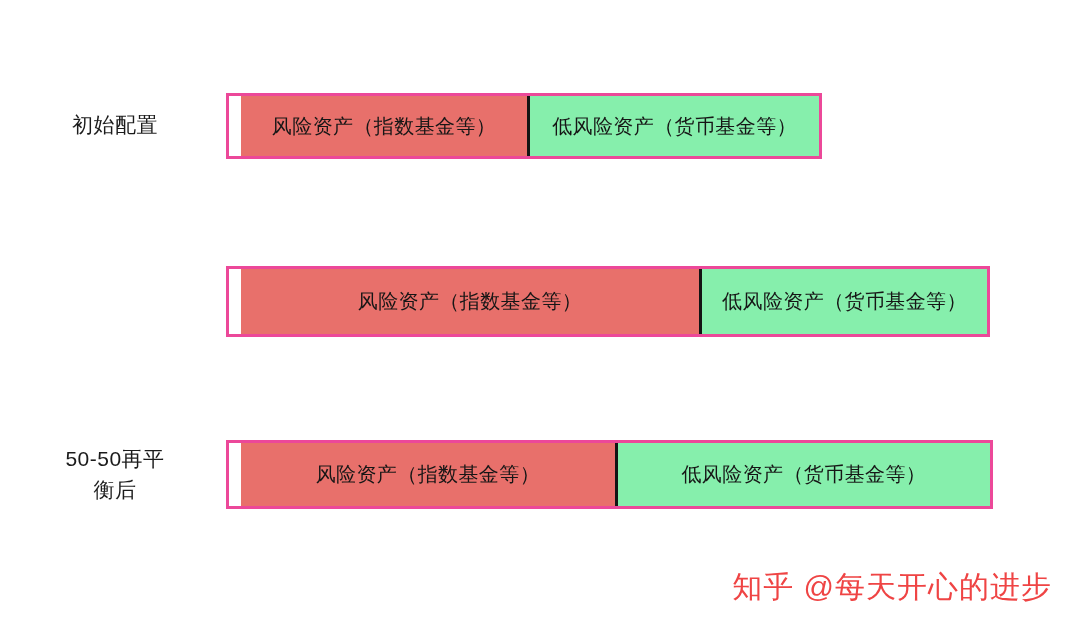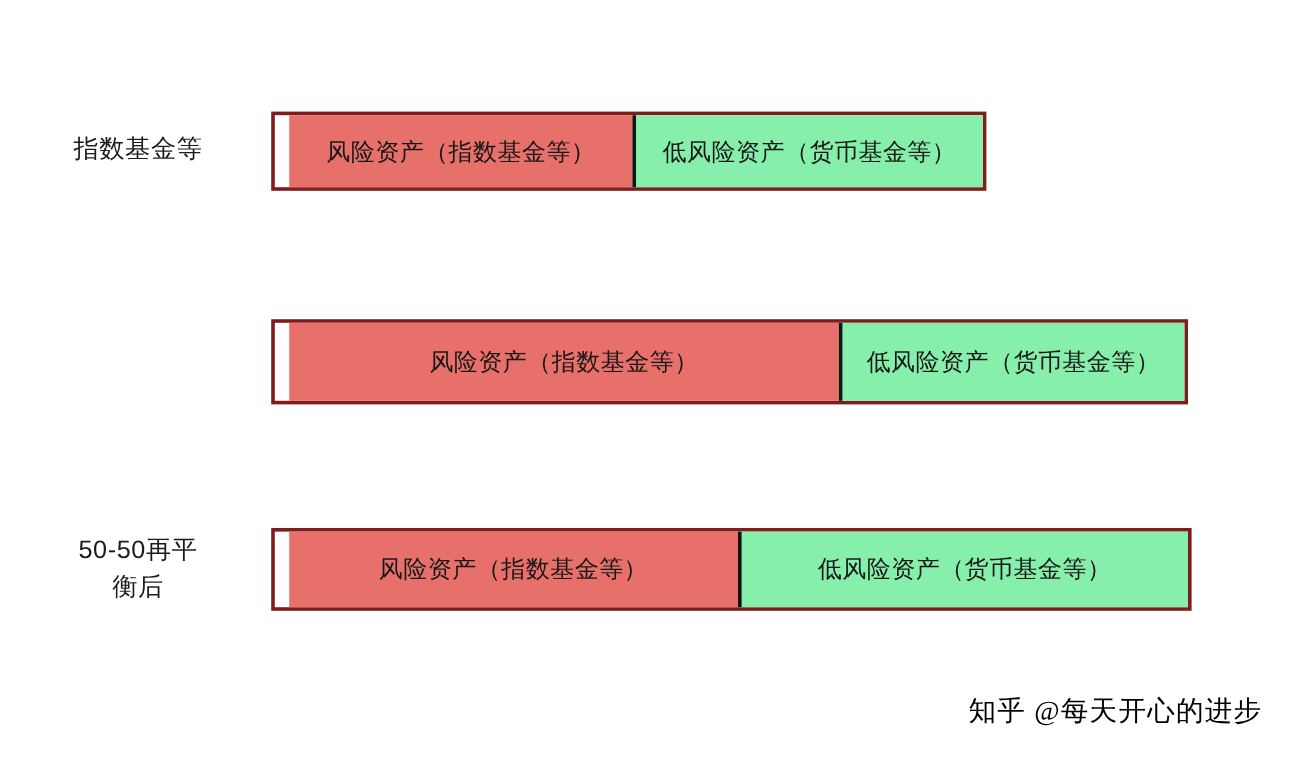--- a/index.html
+++ b/index.html
@@ -38,21 +38,21 @@
     line-height: 31px;
     letter-spacing: 0.5px;
     white-space: pre-line;
     font-family: "Liberation Sans", "DejaVu Sans", sans-serif;
   }
 
   .bar {
     position: absolute;
     display: flex;
     box-sizing: border-box;
-    border: 3px solid #7f1d1d;
+    border: 3px solid #ec4899;
     padding-left: 12px;
   }
 
   .seg {
     box-sizing: border-box;
     display: flex;
     align-items: center;
     justify-content: center;
     font-size: 20px;
     color: #161616;
@@ -82,35 +82,35 @@
 
   #row-3 { top: 440px; height: 69px; }
   #row-3 .row-label { top: 3px; }
   #row-3 .bar { left: 226px; top: 0; width: 767px; height: 69px; }
 
   
   #watermark {
     position: absolute;
     right: 28px;
     bottom: 26px;
-    font-size: 23px;
-    color: #000000;
+    font-size: 30px;
+    color: #ef4444;
     letter-spacing: 1px;
     white-space: nowrap;
-    font-family: Liberation Serif, serif;
+    font-family: Liberation Sans, sans-serif;
     user-select: none;
   }
 </style>
 </head>
 <body>
 
 <div id="canvas">
 
   <div class="row" id="row-1">
-    <div class="row-label">指数基金等</div>
+    <div class="row-label">初始配置</div>
     <div class="bar">
       <div class="seg seg-risk" style="width:49.5%">风险资产（指数基金等）</div>
       <div class="seg seg-lowrisk" style="width:50.5%">低风险资产（货币基金等）</div>
     </div>
   </div>
 
   <div class="row" id="row-2">
     <div class="bar">
       <div class="seg seg-risk" style="width:61.4%">风险资产（指数基金等）</div>
       <div class="seg seg-lowrisk" style="width:38.6%">低风险资产（货币基金等）</div>

